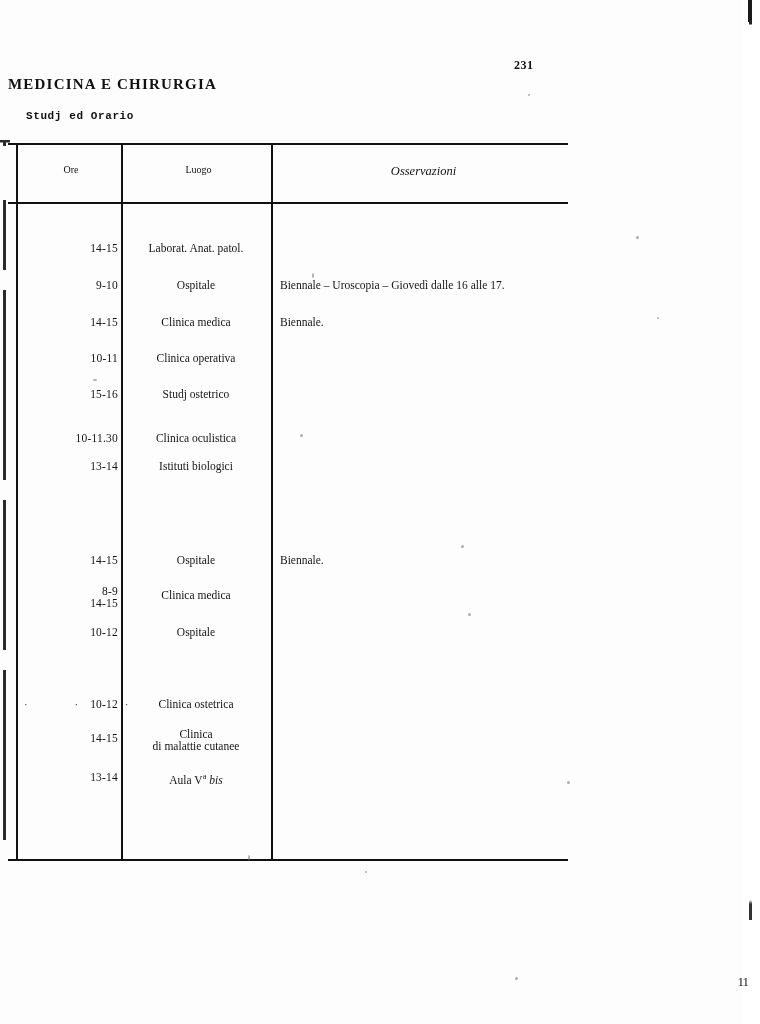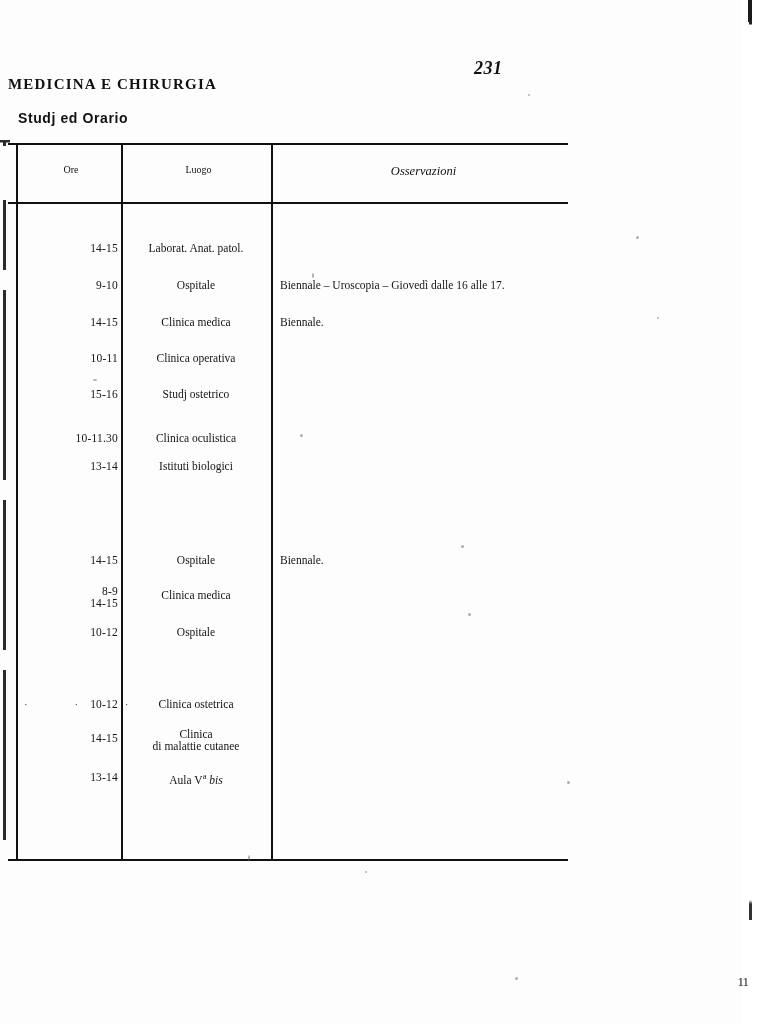--- a/index.html
+++ b/index.html
@@ -81,48 +81,47 @@
     bottom: 34px;
     color: #222;
     font-size: 13px;
     letter-spacing: -1px;
     font-family: "Liberation Serif", serif;
   }
 
   
   .page-number {
     position: absolute;
-    left: 474px;
+    left: 514px;
     top: 58px;
-    font-size: 18px;
+    font-size: 12px;
     font-weight: bold;
     font-family: "Liberation Serif", serif;
     letter-spacing: 0.5px;
-    font-style: italic;
   }
 
   .doc-title {
     position: absolute;
     left: 8px;
     top: 76px;
     font-size: 15px;
     font-weight: bold;
     letter-spacing: 1.2px;
     font-family: "Liberation Serif", serif;
     color: #111;
   }
 
   .doc-subtitle {
     position: absolute;
-    left: 18px;
+    left: 26px;
     top: 110px;
-    font-size: 14px;
+    font-size: 11px;
     font-weight: bold;
     letter-spacing: 0.6px;
-    font-family: Liberation Sans, sans-serif;
+    font-family: Liberation Mono, monospace;
   }
 
   
   .table-wrap {
     position: absolute;
     left: 8px;
     top: 143px;
     width: 560px;
     height: 718px;
   }

